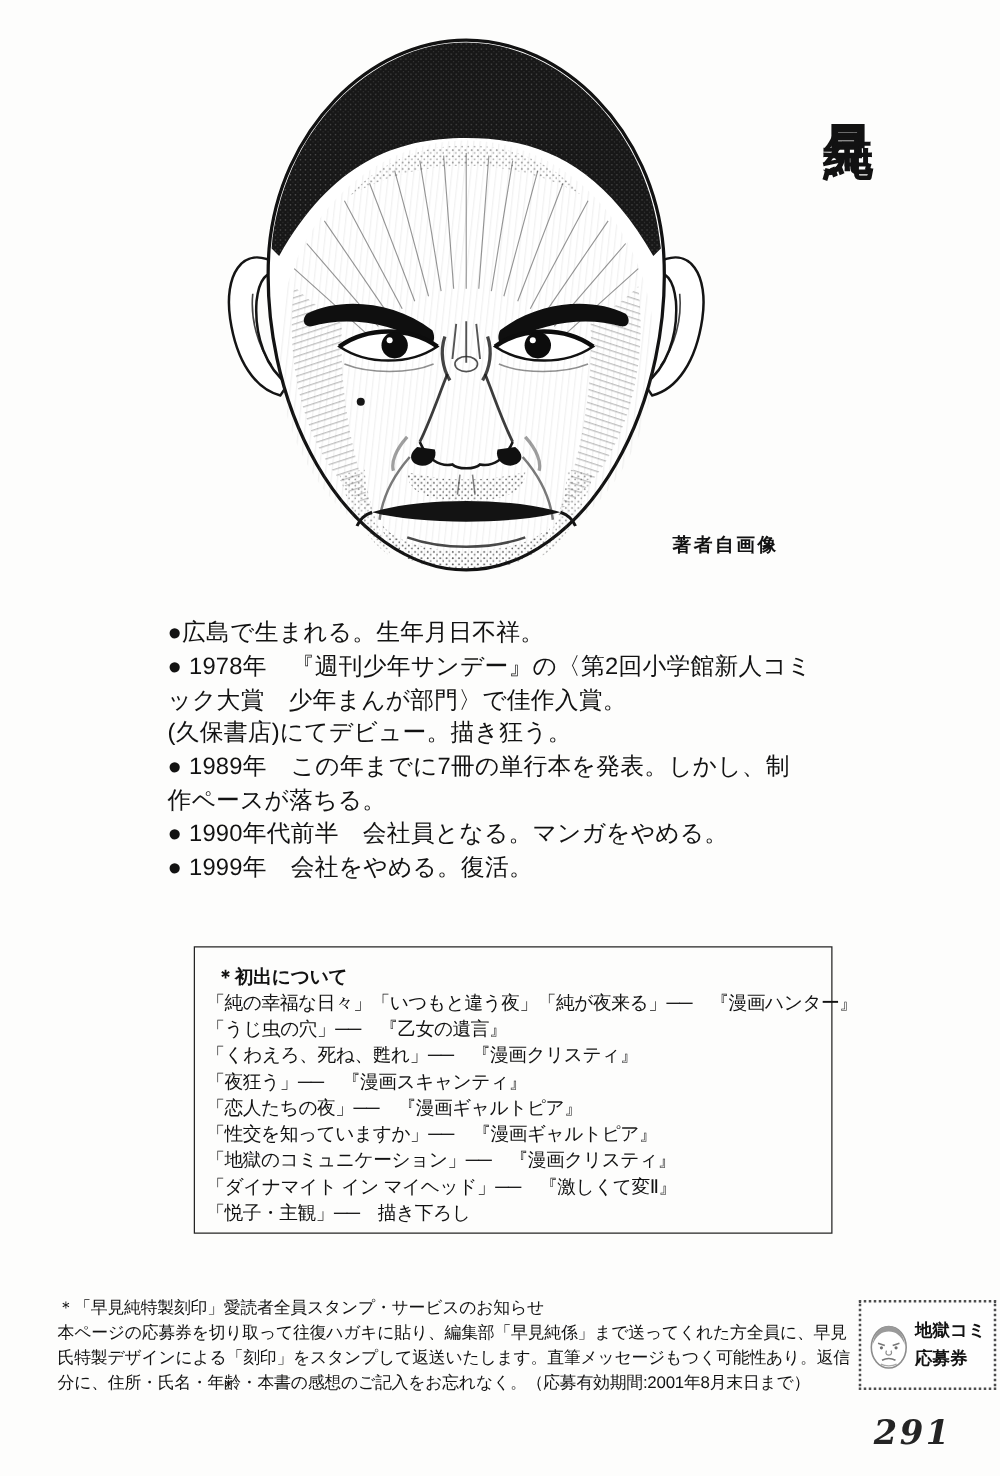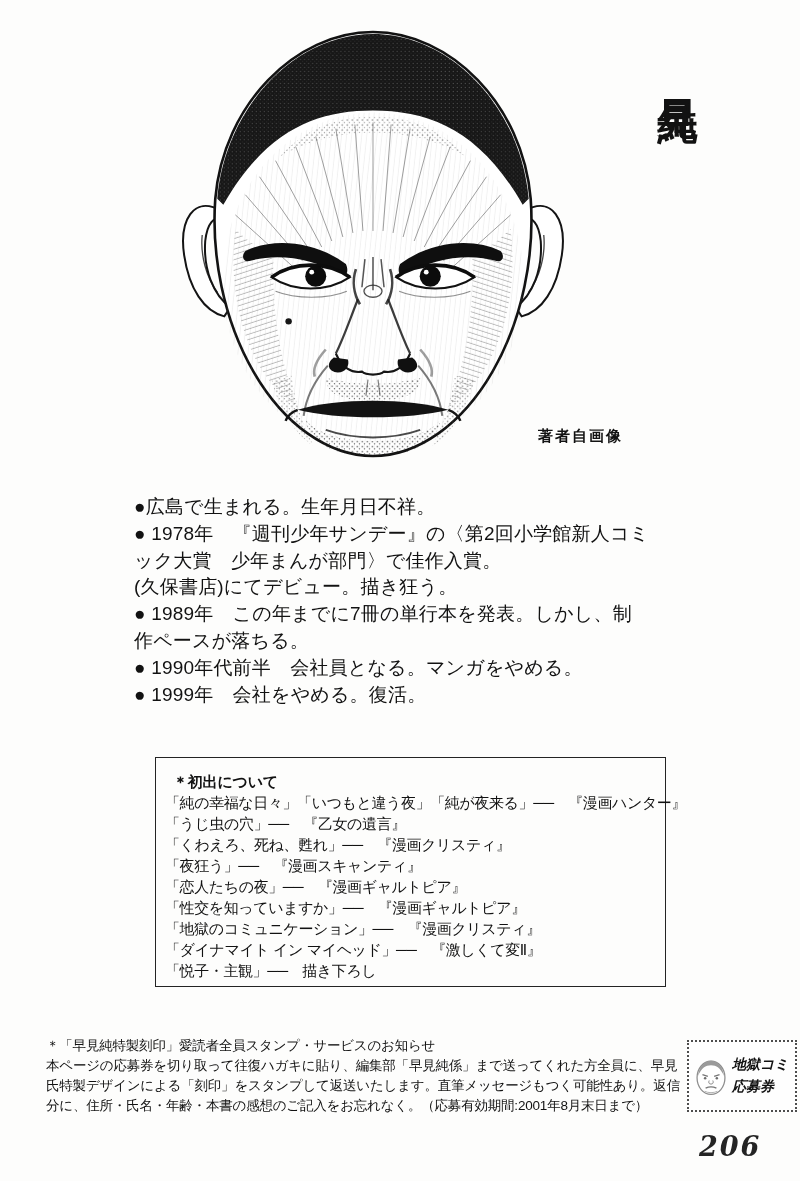--- a/index.html
+++ b/index.html
@@ -45,21 +45,21 @@
   
   .footer{left:34px;top:1036px;width:640px;margin-left:12px;}
   .footer-line{
     font-size:13.5px;font-weight:500;line-height:20px;
     letter-spacing:-0.2px;white-space:nowrap;
   }
   
   .coupon{
     left:687px;top:1040px;width:110px;height:72px;box-sizing:border-box;
     border:2px dotted #4d4d4d;background:#fefefe;
-    display:flex;align-items:center;gap:3px;padding:2px 2px 2px 4px;font-style:italic;
+    display:flex;align-items:center;gap:3px;padding:2px 2px 2px 4px;
   }
   .coupon-face{width:36px;height:44px;flex:0 0 auto;}
   .coupon-text{font-size:14px;font-weight:800;line-height:1.55;white-space:nowrap;}
   
   .page-number{
     left:699px;top:1131px;
     font-family:"DejaVu Serif",serif;font-style:italic;
     font-size:27px;font-weight:600;letter-spacing:2px;color:#242424;
   }
 </style>
@@ -192,15 +192,15 @@
       <path d="M18,28 C17,30 17.5,32 20,32 C22.5,32 23,30 22,28" stroke="#8d8d8d" stroke-width="1.1" fill="none"></path>
       <path d="M14,36.5 C18,34.5 22,34.5 26,36.5" stroke="#777" stroke-width="1.4" fill="none"></path>
       <path d="M13,40 C17,42 23,42 27,40" stroke="#aaa" stroke-width="1" fill="none"></path>
     </svg>
     <div class="coupon-text">
       <div>地獄コミ</div>
       <div>応募券</div>
     </div>
   </div>
 
-  <div class="abs page-number">206</div>
+  <div class="abs page-number">291</div>
 
 </div>
 
 </body></html>

